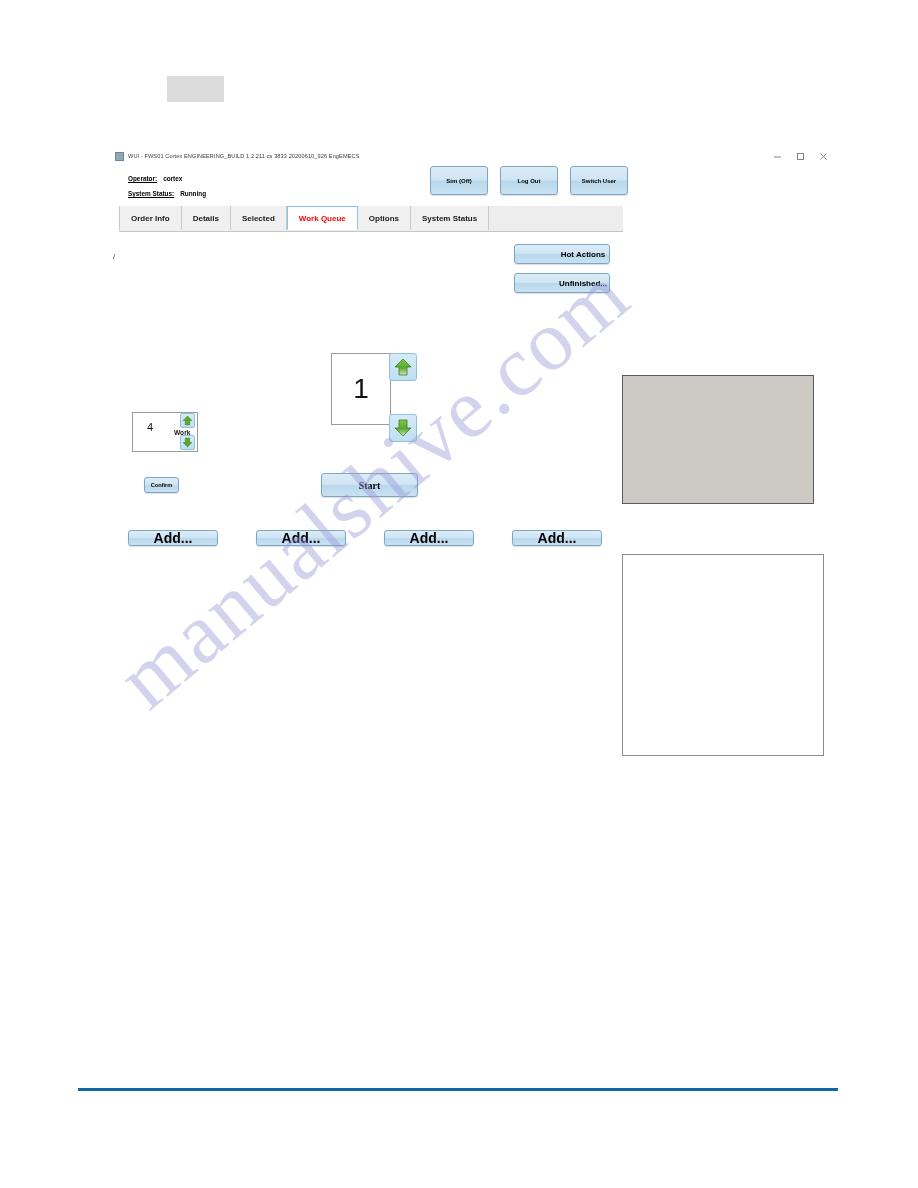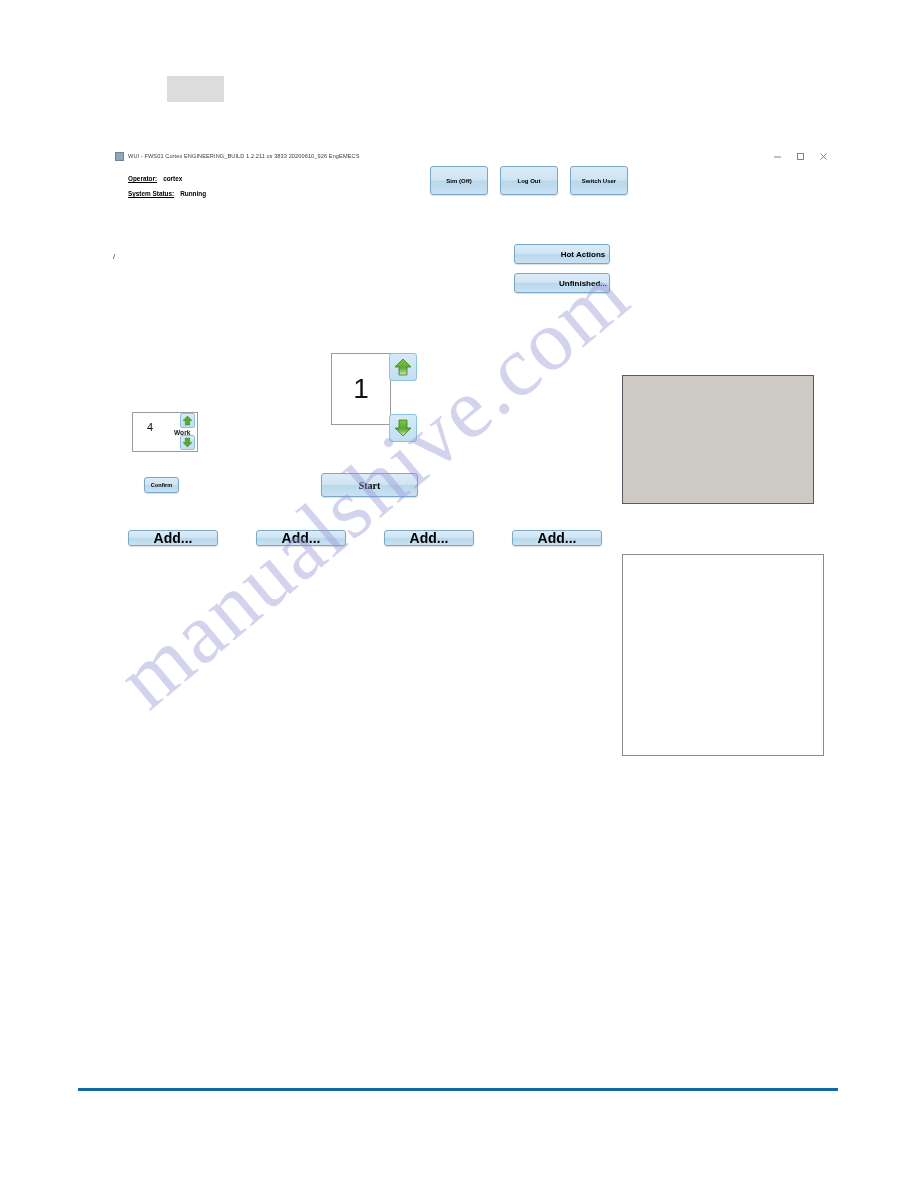--- a/index.html
+++ b/index.html
@@ -412,20 +412,29 @@
         <span class="info-label">System Status:</span><span class="info-value">Running</span>
       </div>
     </div>
 
     <div class="header-buttons">
       <div class="btn btn-hdr">Sim (Off)</div>
       <div class="btn btn-hdr">Log Out</div>
       <div class="btn btn-hdr">Switch User</div>
     </div>
 
+    <div class="tabstrip">
+      <div class="tab">Order Info</div>
+      <div class="tab">Details</div>
+      <div class="tab">Selected</div>
+      <div class="tab active">Work Queue</div>
+      <div class="tab">Options</div>
+      <div class="tab">System Status</div>
+      <div class="tab-filler"></div>
+    </div>
 
     <div class="work-area">
 
       <div class="btn btn-right-action btn-hot">Hot Actions</div>
       <div class="btn btn-right-action btn-unfin">Unfinished...</div>
 
       <div class="counter-box">
         <span class="counter-value">1</span>
       </div>
       <div class="arrow-btn arrow-big-up">

